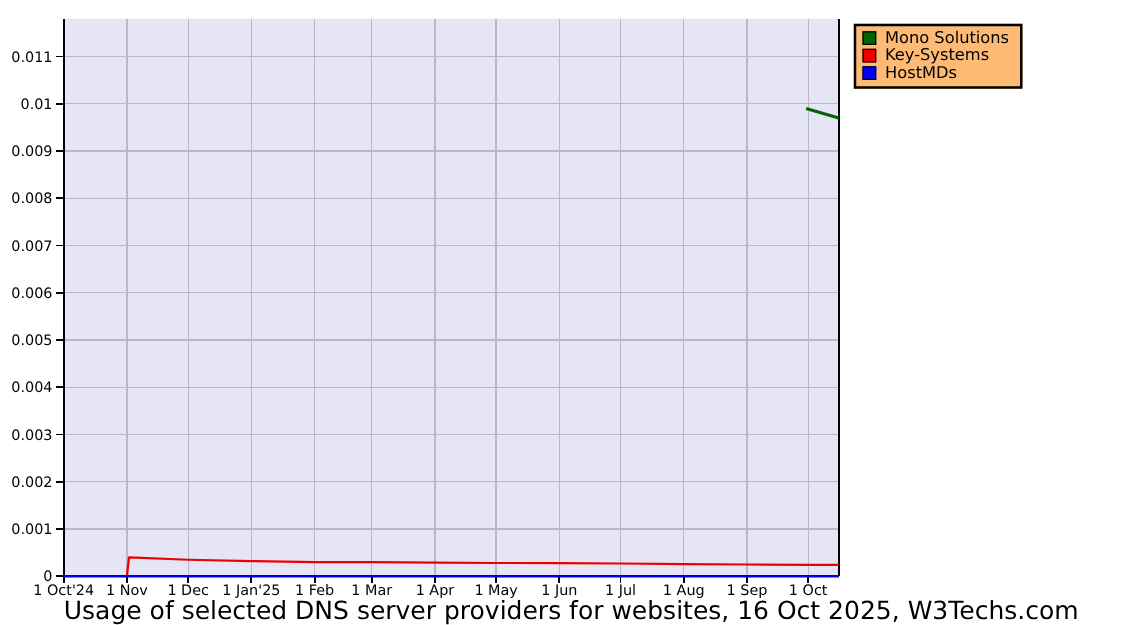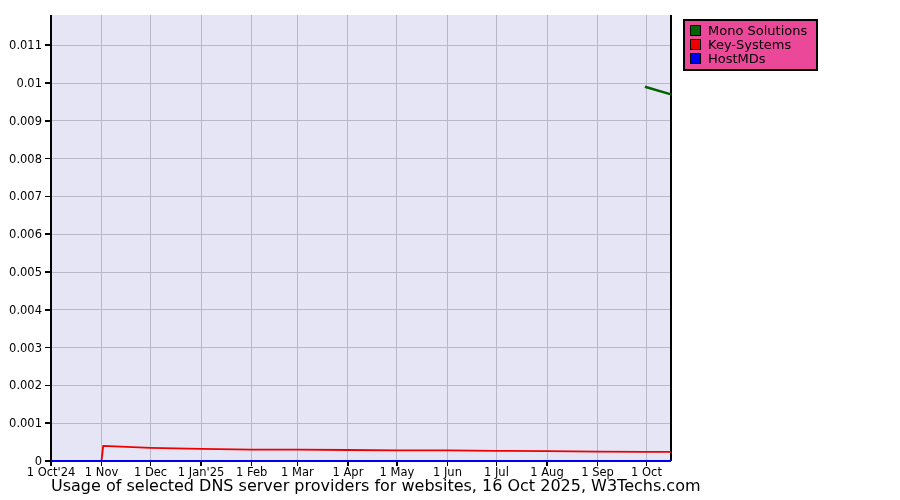--- a/index.html
+++ b/index.html
@@ -19,29 +19,29 @@
     position: absolute;
     left: 0;
     top: 0;
   }
   #chart-title {
     position: absolute;
     left: 51px;
     width: 620px;
     top: 476px;
     text-align: left;
-    font-size: 16px;
+    font-size: 20px;
     color: #000000;
     white-space: nowrap;
   }
   #legend {
     position: absolute;
     left: 683px;
     top: 19px;
-    background: #ec4899;
+    background: #fdba74;
     border: 2px solid #000000;
     padding: 3px 9px 4px 5px;
     display: flex;
     flex-direction: column;
     gap: 1px;
   }
   .legend-row {
     display: flex;
     align-items: center;
     gap: 7px;

